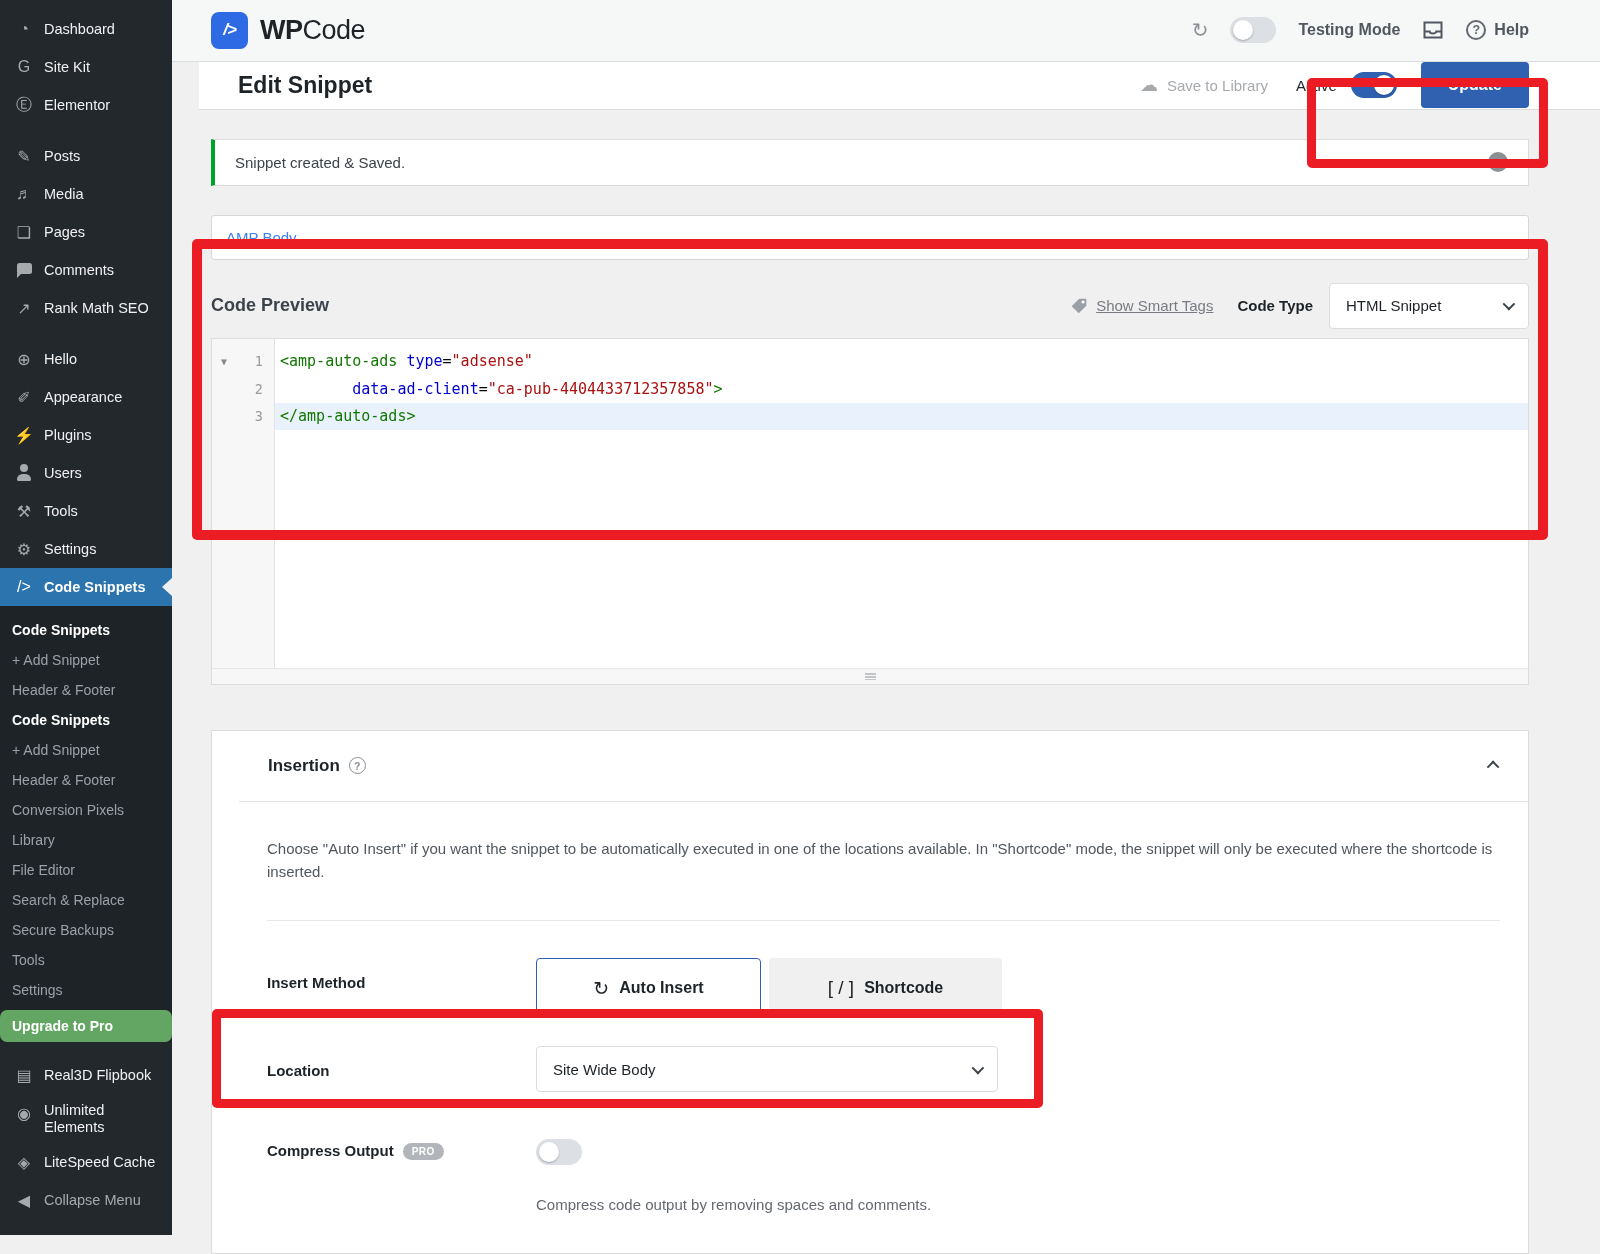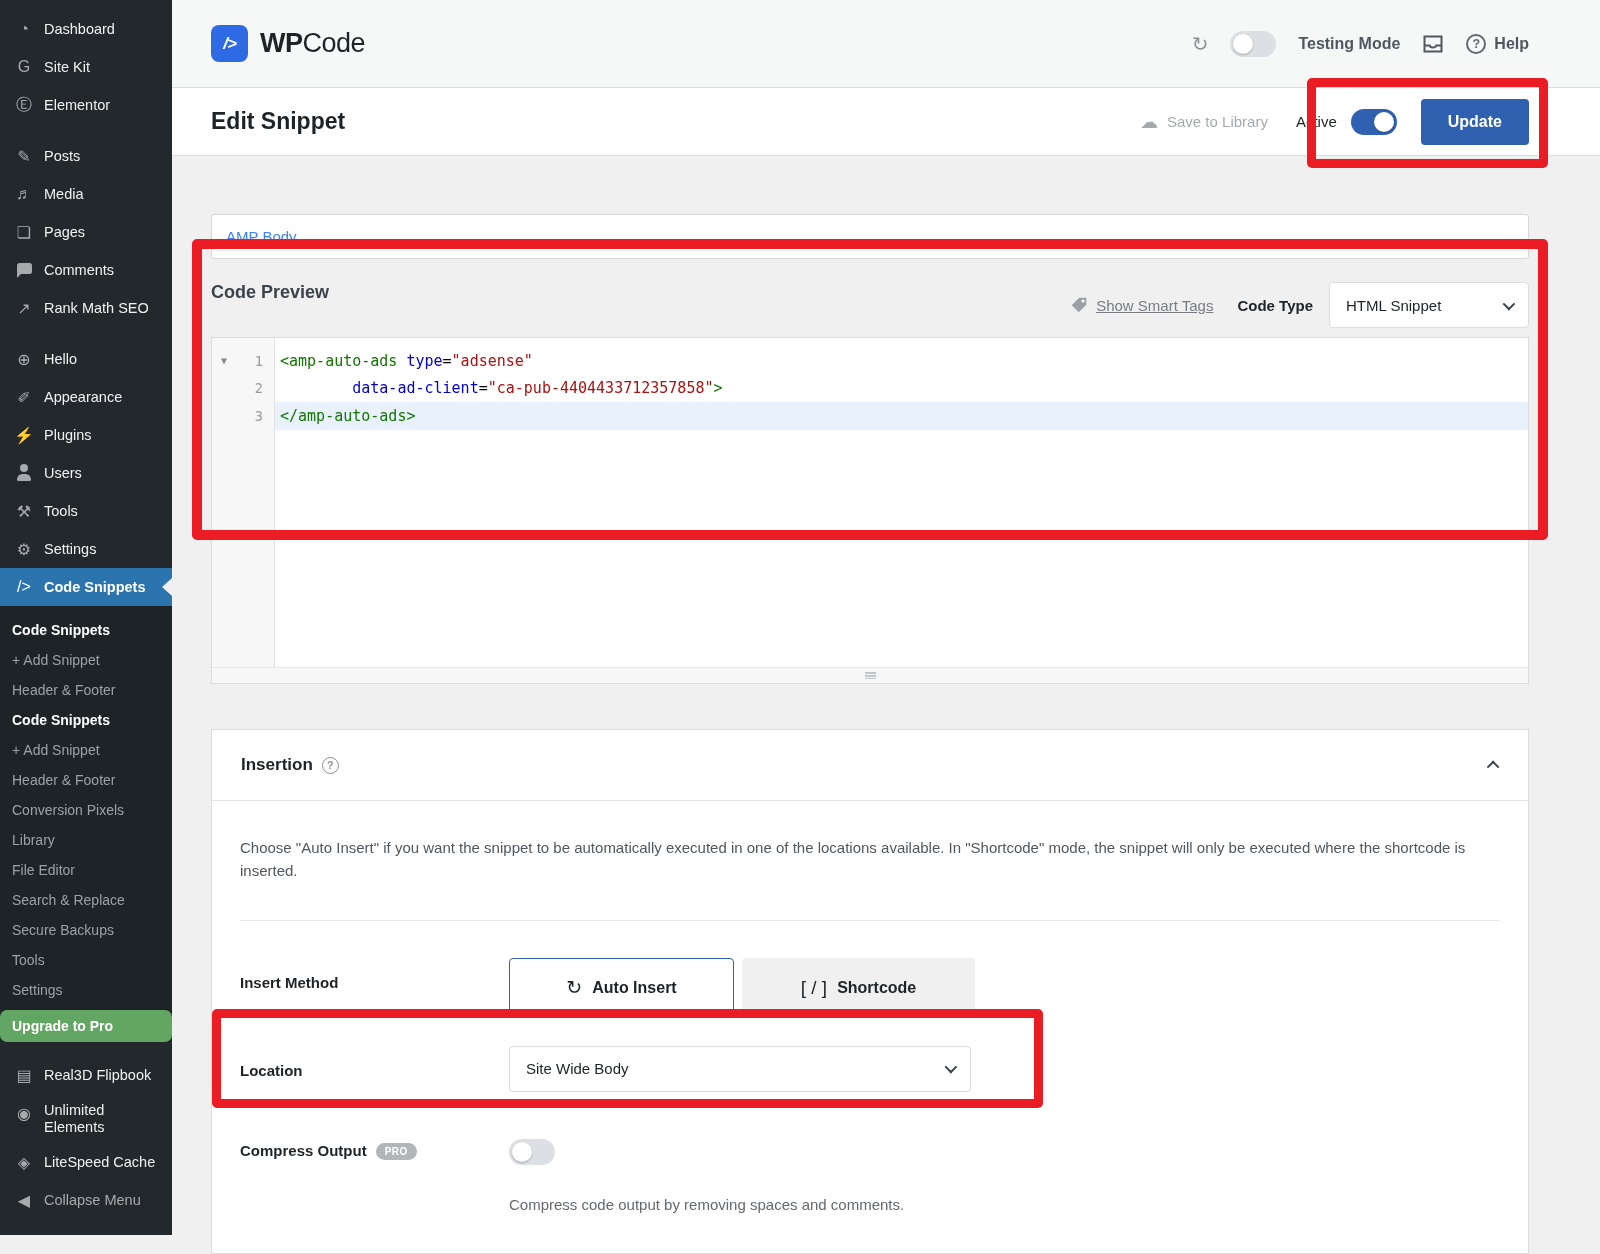--- a/index.html
+++ b/index.html
@@ -54,34 +54,34 @@
   .toggle .knob{width:20px;height:20px;border-radius:50%;background:#fff;position:absolute;top:3px;box-shadow:0 1px 2px rgba(0,0,0,.25);}
   .toggle.off{background:#dcdfe3;}
   .toggle.off .knob{left:3px;}
   .toggle.on{background:var(--brand-blue);}
   .toggle.on .knob{right:3px;}
   .tm-label{font-size:16px;font-weight:600;color:var(--text-mid);}
   .tray-icon svg{display:block;}
   .qcircle{width:20px;height:20px;border:2px solid #646970;border-radius:50%;color:#646970;font-size:12.5px;font-weight:700;display:inline-flex;align-items:center;justify-content:center;}
   .help{display:flex;align-items:center;gap:8px;font-size:16px;font-weight:600;color:var(--text-mid);cursor:pointer;}
 
-  .page-header{height:68px;background:#fff;border-bottom:1px solid var(--card-border);display:flex;align-items:center;justify-content:space-between;padding:0 71px 0 39px;}
+  .page-header{height:68px;background:#fff;border-bottom:1px solid var(--card-border);display:flex;align-items:center;justify-content:space-between;padding:0 71px 0 39px;margin-left:27px;}
   .page-title{font-size:23px;font-weight:700;color:var(--text-dark);}
   .ph-right{display:flex;align-items:center;gap:14px;}
   .save-lib{display:flex;align-items:center;gap:9px;color:var(--menu-gray);font-size:15px;margin-right:14px;cursor:pointer;}
   .cloud-icon{font-size:18px;color:var(--menu-gray);}
   .active-label{font-size:15px;color:var(--text-dark);}
   .update-btn{background:var(--brand-blue);color:#fff;font-weight:700;font-size:16px;border:none;border-radius:4px;height:46px;padding:0 27px;margin-left:10px;cursor:pointer;font-family:inherit;}
 
   .content{padding:29px 71px 0 39px;flex:1;}
   .notice{background:#fff;border:1px solid var(--card-border);border-left:4px solid var(--notice-green);height:47px;display:flex;align-items:center;justify-content:space-between;padding:0 20px;}
   .notice-text{font-size:15px;color:#3c434a;}
   .notice-close{width:20px;height:20px;border-radius:50%;background:#8c8f94;color:#fff;font-size:13px;line-height:1;display:flex;align-items:center;justify-content:center;cursor:pointer;}
   .title-input{margin-top:29px;width:100%;height:45px;border:1px solid #d5d7da;border-radius:3px;background:#fff;font-size:15px;color:#3b82f6;padding:0 14px;font-family:Liberation Sans, sans-serif;display:block;}
-  .cp-row{margin-top:23px;display:flex;justify-content:space-between;}
+  .cp-row{margin-top:23px;display:flex;align-items:center;justify-content:space-between;}
   .cp-heading{font-size:18px;font-weight:700;color:#3c434a;}
   .cp-right{display:flex;align-items:center;gap:24px;}
   .smart-tags{display:flex;align-items:center;gap:8px;color:var(--text-gray);font-size:15px;cursor:pointer;}
   .smart-tags .st-label{text-decoration:underline;}
   .code-type-label{font-size:15px;font-weight:700;color:var(--text-dark);}
   .select{background:#fff;border:1px solid var(--card-border);border-radius:4px;height:46px;display:flex;align-items:center;justify-content:space-between;padding:0 16px;font-size:15px;color:var(--text-dark);cursor:pointer;}
   .ct-select{width:200px;margin-left:-8px;}
   .chev{width:9px;height:9px;border-right:2px solid #3c434a;border-bottom:2px solid #3c434a;display:inline-block;}
   .chev.down{transform:rotate(45deg) translateY(-2px);}
   .chev.up{transform:rotate(-135deg) translateY(-2px);}
@@ -92,21 +92,21 @@
   .g-row .fold{position:absolute;left:9px;color:#888;font-size:10px;cursor:pointer;}
   .code-area{flex:1;padding-top:9px;cursor:text;}
   .c-line{height:27.5px;display:flex;align-items:center;white-space:pre;padding-left:5px;color:#000;}
   .c-line.active{background:var(--active-line);}
   .tok-tag{color:var(--code-tag);}
   .tok-attr{color:var(--code-attr);}
   .tok-str{color:var(--code-str);}
   .resize-bar{height:17px;background:#f7f7f7;border:1px solid var(--card-border);border-top:1px solid #e6e6e6;display:flex;align-items:center;justify-content:center;cursor:row-resize;}
   .grip{width:11px;height:7px;background:repeating-linear-gradient(to bottom,#c2c5c8 0 1.6px,transparent 1.6px 3px);}
 
-  .insertion-card{margin-top:45px;background:#fff;border:1px solid var(--card-border);min-height:480px;}
+  .insertion-card{margin-top:45px;background:#fff;border:1px solid var(--card-border);min-height:480px;padding-left:27px;}
   .ins-header{display:flex;align-items:center;justify-content:space-between;padding:25px 29px;border-bottom:1px solid #e5e5e5;cursor:pointer;}
   .ins-title-wrap{display:flex;align-items:center;gap:9px;}
   .ins-title{font-size:17px;font-weight:700;color:var(--text-dark);}
   .qcircle.small{width:17px;height:17px;border-width:1.5px;font-size:10.5px;color:#8c8f94;border-color:#8c8f94;font-weight:700;}
   .ins-body{padding:35px 28px 40px 28px;}
   .ins-desc{font-size:15px;color:var(--text-mid);line-height:1.55;max-width:1230px;}
   .ins-divider{border:none;border-top:1px solid #e8e8e8;margin:37px 0 0 0;}
   .frow{display:flex;margin-top:37px;}
   .frow-label{width:269px;min-width:269px;font-size:15px;font-weight:700;color:var(--text-dark);padding-top:16px;display:flex;align-items:flex-start;gap:9px;}
   .method-btns{display:flex;gap:8px;}
@@ -266,20 +266,24 @@
         <span class="active-label">Active</span>
         <span class="toggle on">
             <span class="knob"></span>
           </span>
         <button class="update-btn">Update</button>
       </div>
     </div>
 
     <div class="content">
 
+      <div class="notice">
+        <span class="notice-text">Snippet created &amp; Saved.</span>
+        <span class="notice-close">×</span>
+      </div>
 
       <input class="title-input" type="text" value="AMP Body" style="">
 
       <div class="cp-row">
         <div class="cp-heading">Code Preview</div>
         <div class="cp-right">
           <span class="smart-tags">
             <svg width="18" height="18" viewBox="0 0 16 16">
                 <path d="M1.5 8.2 L8.2 1.5 h6.3 v6.3 L7.8 14.5 z" fill="#9aa0a5"></path>
                 <circle cx="11.6" cy="4.4" r="1.4" fill="#fff"></circle>

